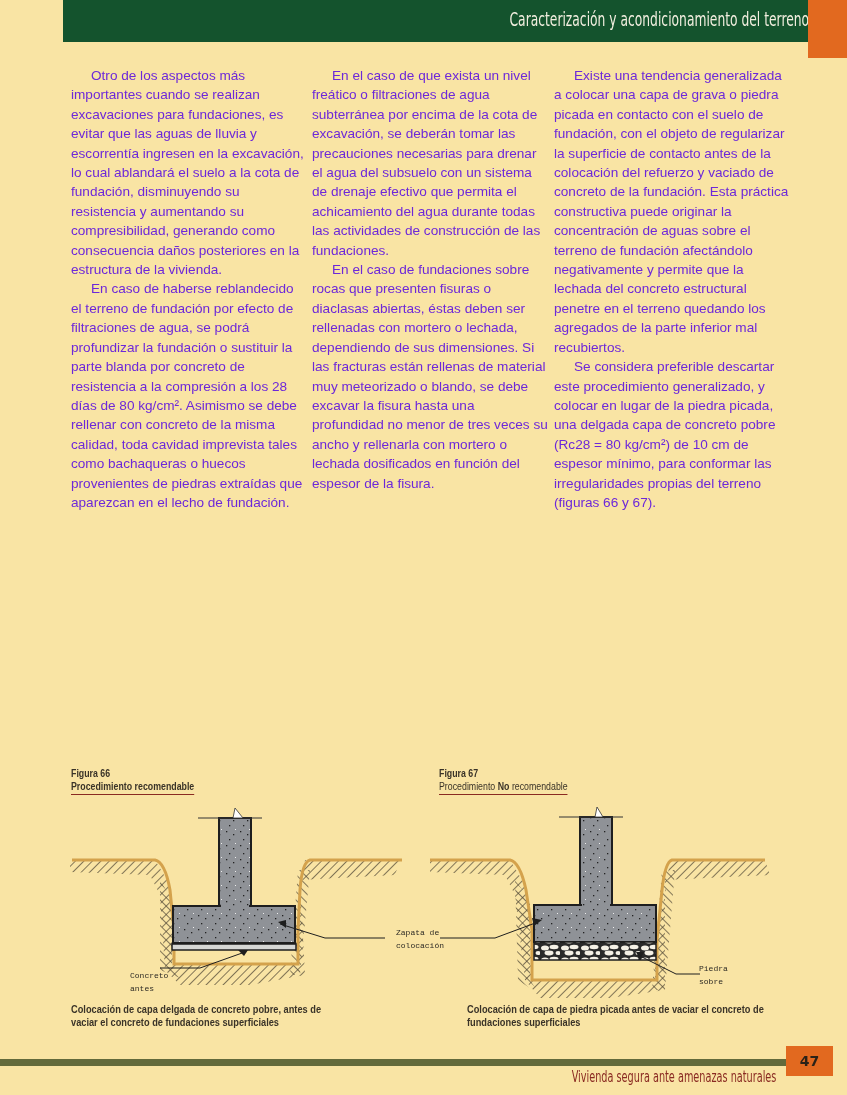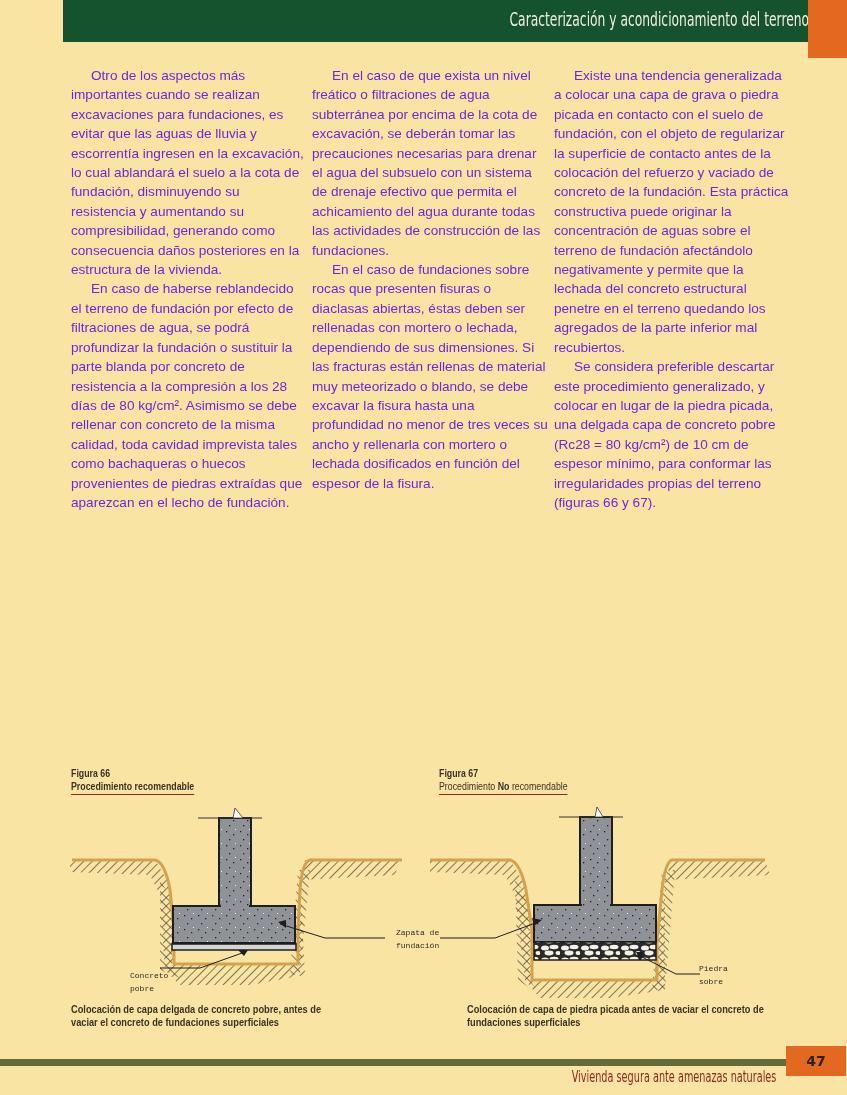--- a/index.html
+++ b/index.html
@@ -20,21 +20,21 @@
   .fig-label .sub { display:inline-block; border-bottom:1.5px solid #8a2a22; padding-bottom:1px; }
   .fig66-label { left:71px; top:767px; }
   .fig67-label { left:439px; top:767px; }
   .fig-caption { position:absolute; font-size:10.5px; line-height:13px; font-weight:bold; color:#3a3328;
                  transform:scaleX(0.88); transform-origin:left top; }
   .cap66 { left:71px; top:1003px; width:310px; }
   .cap67 { left:467px; top:1003px; width:340px; }
   .annot { position:absolute; font-size:8px; color:#2d2a24; line-height:13px;font-family:Liberation Mono, monospace; }
 
   .footer-bar { position:absolute; left:0; top:1059px; width:800px; height:7px; background:#636a3b; }
-  .page-num { position:absolute; left:786px; top:1046px; width:60px; height:30px; background:#e2691f;
+  .page-num { position:absolute; left:786px; top:1046px; width:47px; height:30px; background:#e2691f;
               color:#2b2218; font-weight:bold; font-size:14px; text-align:center; line-height:30px; font-family:"DejaVu Sans", sans-serif; }
   .footer-title { position:absolute; right:71px; top:1068px; color:#8a2a22; font-size:15px; white-space:nowrap;
                   font-family:"DejaVu Sans Condensed","DejaVu Sans", sans-serif; transform:scaleX(0.72); transform-origin:right top; }
   svg.fig { position:absolute; }
 </style>
 </head>
 <body>
 
 <div class="header-bar">
   <div class="header-title">Caracterización  y acondicionamiento del terreno</div>
@@ -121,25 +121,25 @@
     <path d="M597 7 L603 17 L595 17 Z" fill="#fff" stroke="#333" stroke-width="0.8"></path>
     <path d="M700 174 L676 174 L640 156" fill="none" stroke="#1e1e1e" stroke-width="1"></path>
     <path d="M636 152 L644 152 L640 160 Z" fill="#1e1e1e"></path>
     <path d="M440 138 L495 138 L538 122" fill="none" stroke="#1e1e1e" stroke-width="1"></path>
     <path d="M542 120 L532 118 L534 126 Z" fill="#1e1e1e"></path>
   </g>
 </svg>
 
 <div class="annot" style="left:396px;top:926px;">
   <div>Zapata de</div>
-  <div>fundación</div>
+  <div>colocación</div>
 </div>
 <div class="annot" style="left:130px;top:933px;margin-top:36px;">
   <div>Concreto</div>
-  <div>pobre</div>
+  <div>antes</div>
 </div>
 <div class="annot" style="left:699px;top:962px;">
   <div>Piedra</div>
   <div>sobre</div>
 </div>
 
 <div class="fig-caption cap66">Colocación de capa delgada de concreto pobre, antes de vaciar el concreto de fundaciones superficiales</div>
 <div class="fig-caption cap67">Colocación de capa de piedra picada antes de vaciar el concreto de fundaciones superficiales</div>
 
 <div class="footer-bar"></div>

